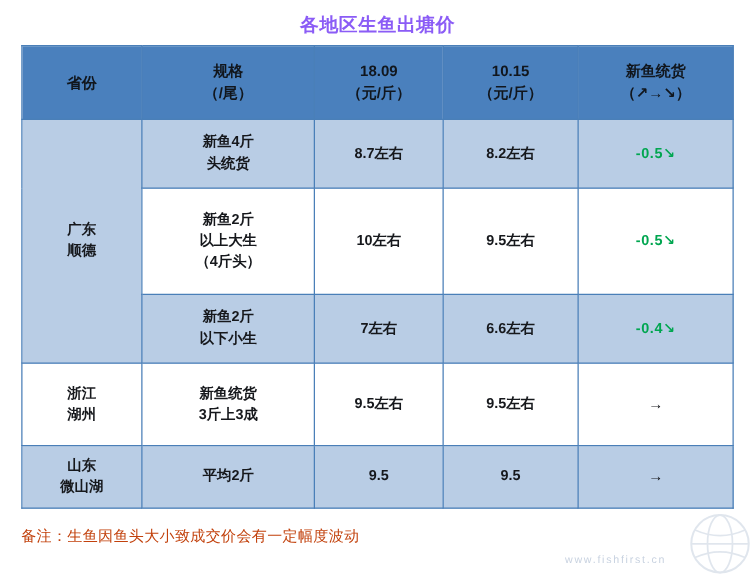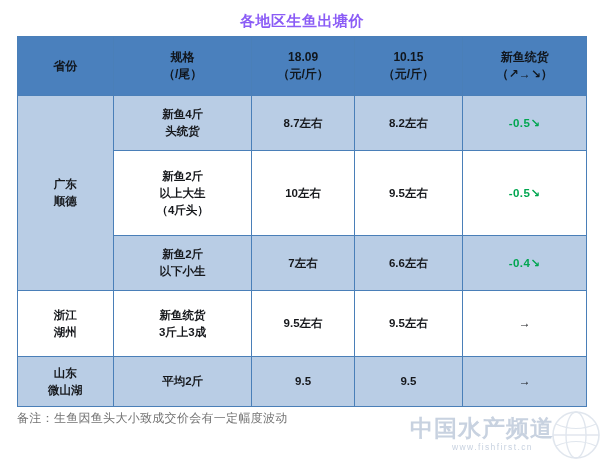--- a/index.html
+++ b/index.html
@@ -89,23 +89,23 @@
   .r1 { height: 55px; }
   .r2 { height: 85px; }
   .r3 { height: 55px; }
   .r4 { height: 66px; }
   .r5 { height: 50px; padding-left: 28px; }
 
   
   .note {
     position: absolute;
     left: 17px;
-    top: 410px;
+    top: 421px;
     font-size: 12px;
-    color: #737373;
+    color: #c2410c;
     letter-spacing: 0.3px;
   }
   
   .watermark {
     position: absolute;
     left: 408px;
     top: 409px;
     width: 196px;
     height: 54px;
     pointer-events: none;
@@ -230,21 +230,20 @@
             <td class="col-p2 shade">9.5</td>
             <td class="col-chg shade"><span class="chg-flat"><span></span><span>→</span></span></td>
           </tr>
         </tbody>
     </table>
   </div>
 
   <div class="note">备注：生鱼因鱼头大小致成交价会有一定幅度波动</div>
 
   <div class="watermark">
-    <div class="wm-text">中国水产频道</div>
     <div class="wm-url">www.fishfirst.cn</div>
     <svg class="wm-globe" viewBox="0 0 52 52">
       <circle cx="26" cy="26" r="23" fill="none" stroke="#c8d2e0" stroke-width="1.6"></circle>
       <ellipse cx="26" cy="26" rx="10" ry="23" fill="none" stroke="#c8d2e0" stroke-width="1.4"></ellipse>
       <line x1="3" y1="26" x2="49" y2="26" stroke="#c8d2e0" stroke-width="1.4"></line>
       <path d="M6 15 Q26 24 46 15" fill="none" stroke="#c8d2e0" stroke-width="1.2"></path>
       <path d="M6 37 Q26 28 46 37" fill="none" stroke="#c8d2e0" stroke-width="1.2"></path>
     </svg>
   </div>
 

